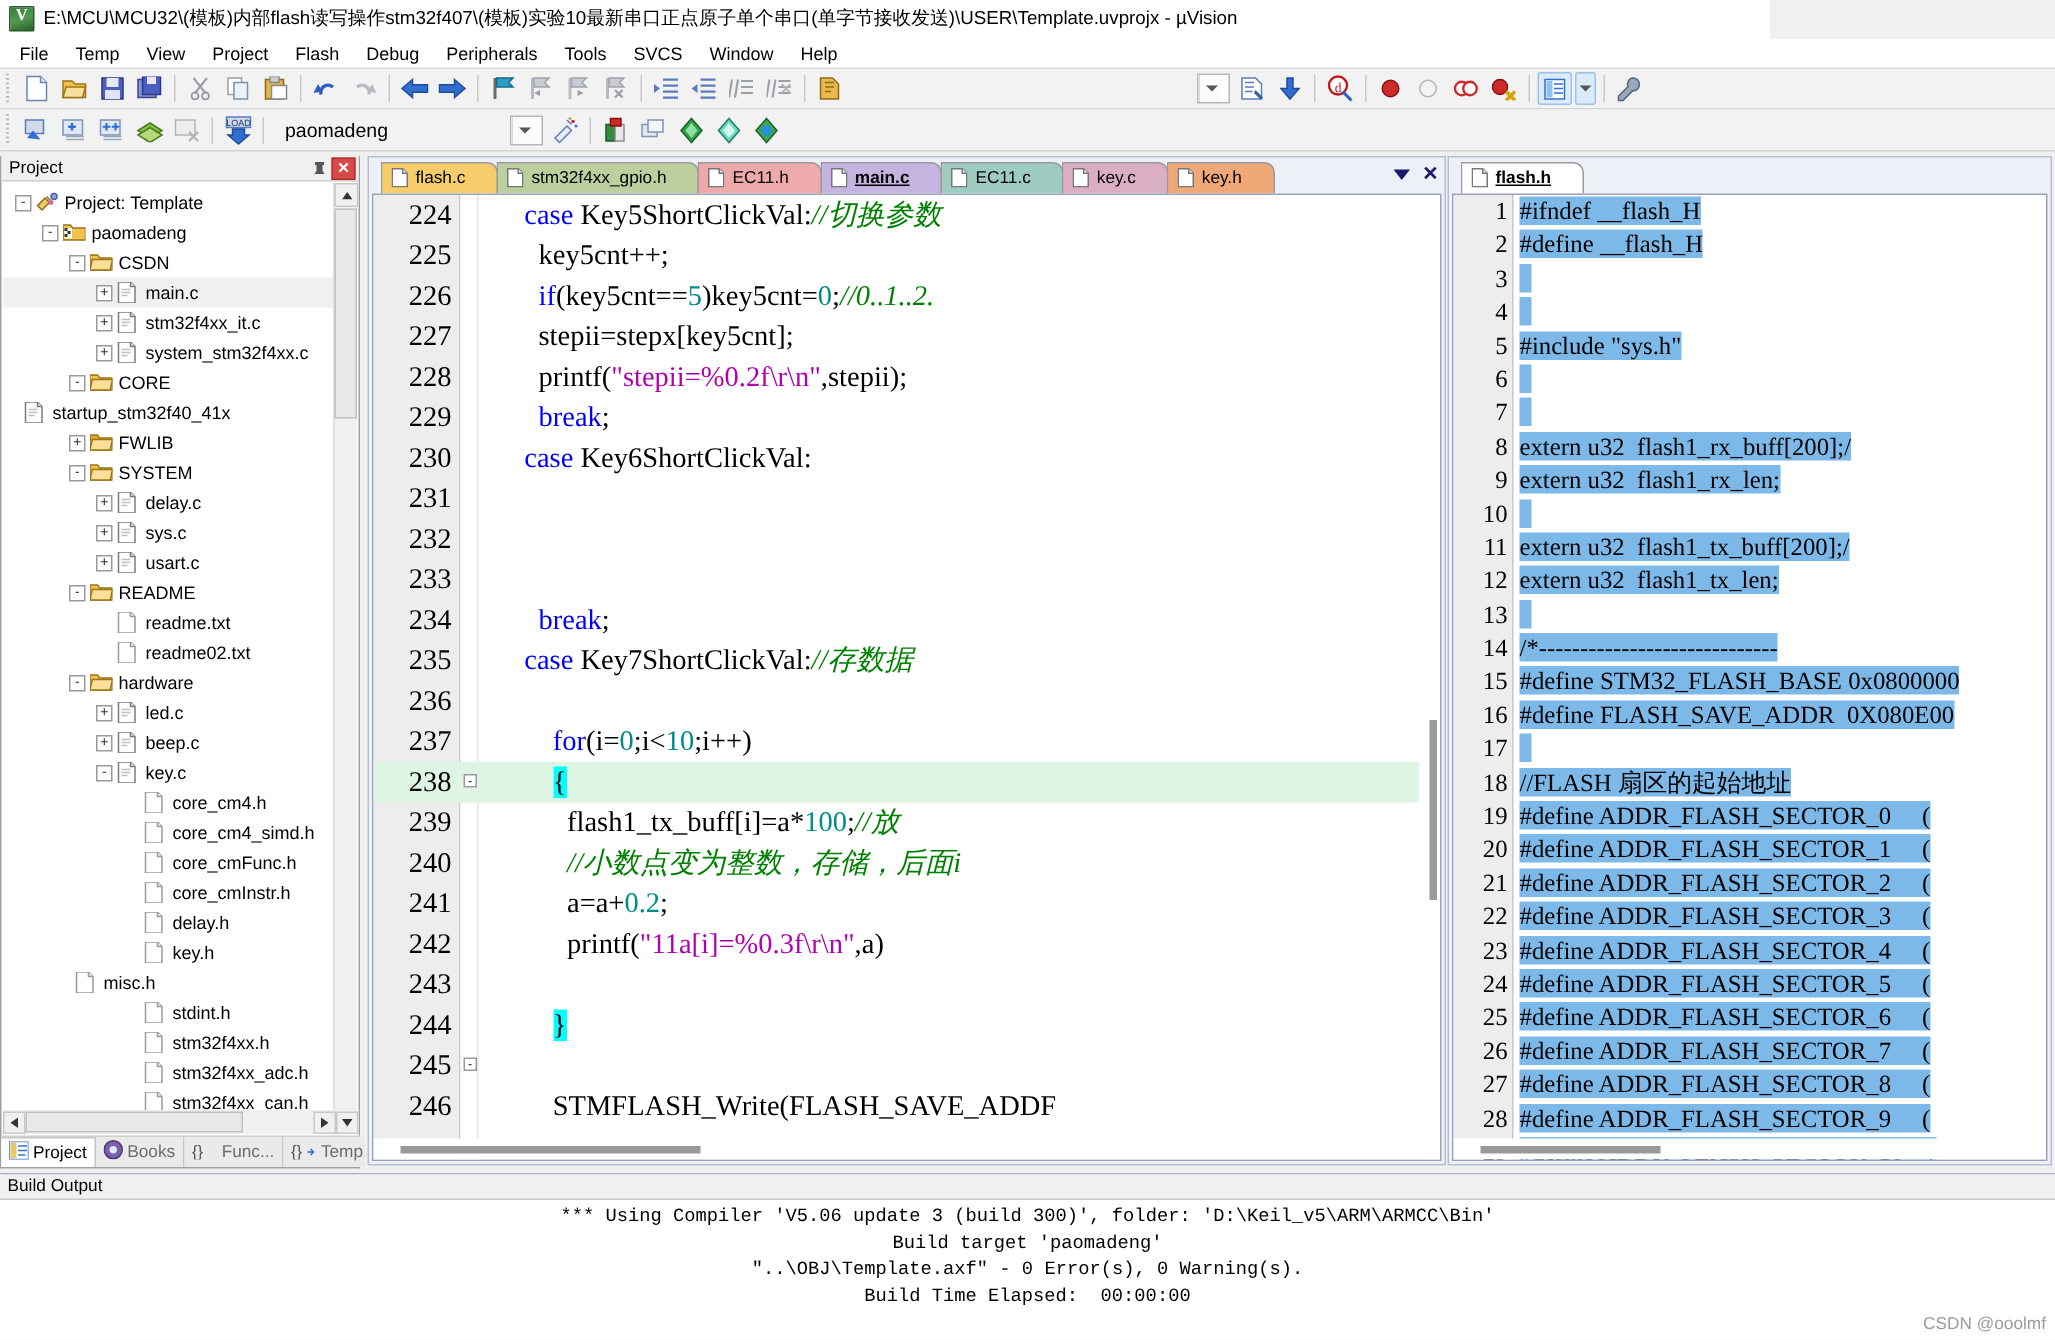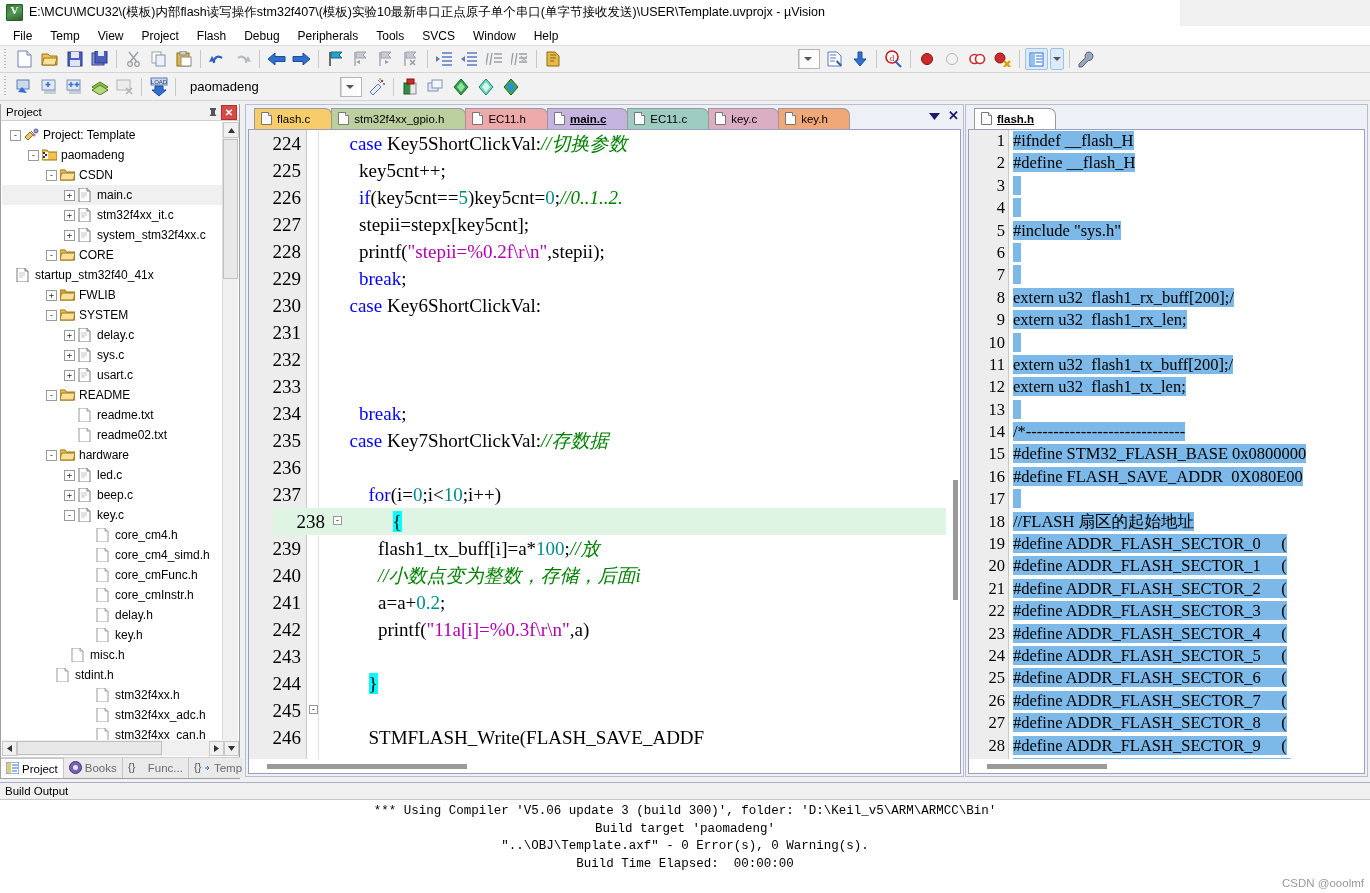--- a/index.html
+++ b/index.html
@@ -198,21 +198,21 @@
     position: relative; height: 27px;
   }
   .codelines.small .ln { height: 22.4px; }
   .lnno {
     position: absolute; left: 0; width: 52px; text-align: right;
     color: #000; font-family: "Liberation Serif", serif;
   }
   .codelines.small .lnno { width: 36px; }
   .lntext { position: absolute; left: 72px; white-space: pre; }
   .codelines.small .lntext { left: 44px; }
-  .ln.hl { background: #ddf5e2; margin-left: 24px; }
+  .ln.hl { background: #ddf5e2; }
   .ln.hl .lntext, .ln.hl .lnno { background: transparent; }
 
   .kw { color: #0000ff; }
   .num { color: #008b8b; }
   .str { color: #b000b0; }
   .cmt { color: #008000; font-style: italic; }
   .plain { color: #000; }
   .cursorbox { background: #00ffff; }
   .sel { background: #7cb9e8; }
 
@@ -813,29 +813,29 @@
           <span class="tlabel">delay.h</span>
         </div>
         <div class="trow" style="padding-left: 80px;">
           <span class="texp none"></span>
           <span class="ticon"><svg width="13" height="14" viewBox="0 0 13 14">
               <path d="M1 0h8l3 3v11H1z" fill="#fff" stroke="#9a9a9a"></path>
               <path d="M9 0v3h3" fill="#f0f0f0" stroke="#9a9a9a"></path>
             </svg></span>
           <span class="tlabel">key.h</span>
         </div>
-        <div class="trow" style="padding-left: 34px; margin-left: 21px;">
+        <div class="trow" style="padding-left: 34px;">
           <span class="texp none"></span>
           <span class="ticon"><svg width="13" height="14" viewBox="0 0 13 14">
               <path d="M1 0h8l3 3v11H1z" fill="#fff" stroke="#9a9a9a"></path>
               <path d="M9 0v3h3" fill="#f0f0f0" stroke="#9a9a9a"></path>
             </svg></span>
           <span class="tlabel">misc.h</span>
         </div>
-        <div class="trow" style="padding-left: 40px;">
+        <div class="trow" style="padding-left: 80px;">
           <span class="texp none"></span>
           <span class="ticon"><svg width="13" height="14" viewBox="0 0 13 14">
               <path d="M1 0h8l3 3v11H1z" fill="#fff" stroke="#9a9a9a"></path>
               <path d="M9 0v3h3" fill="#f0f0f0" stroke="#9a9a9a"></path>
             </svg></span>
           <span class="tlabel">stdint.h</span>
         </div>
         <div class="trow" style="padding-left: 80px;">
           <span class="texp none"></span>
           <span class="ticon"><svg width="13" height="14" viewBox="0 0 13 14">

